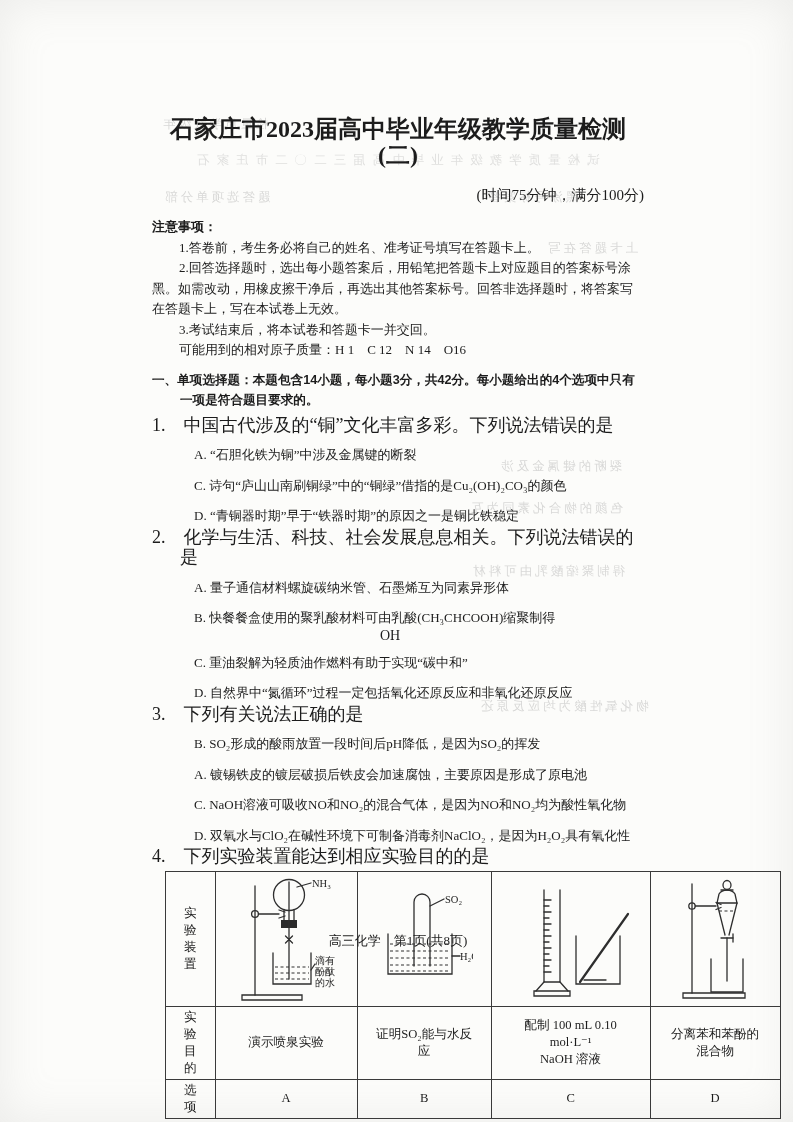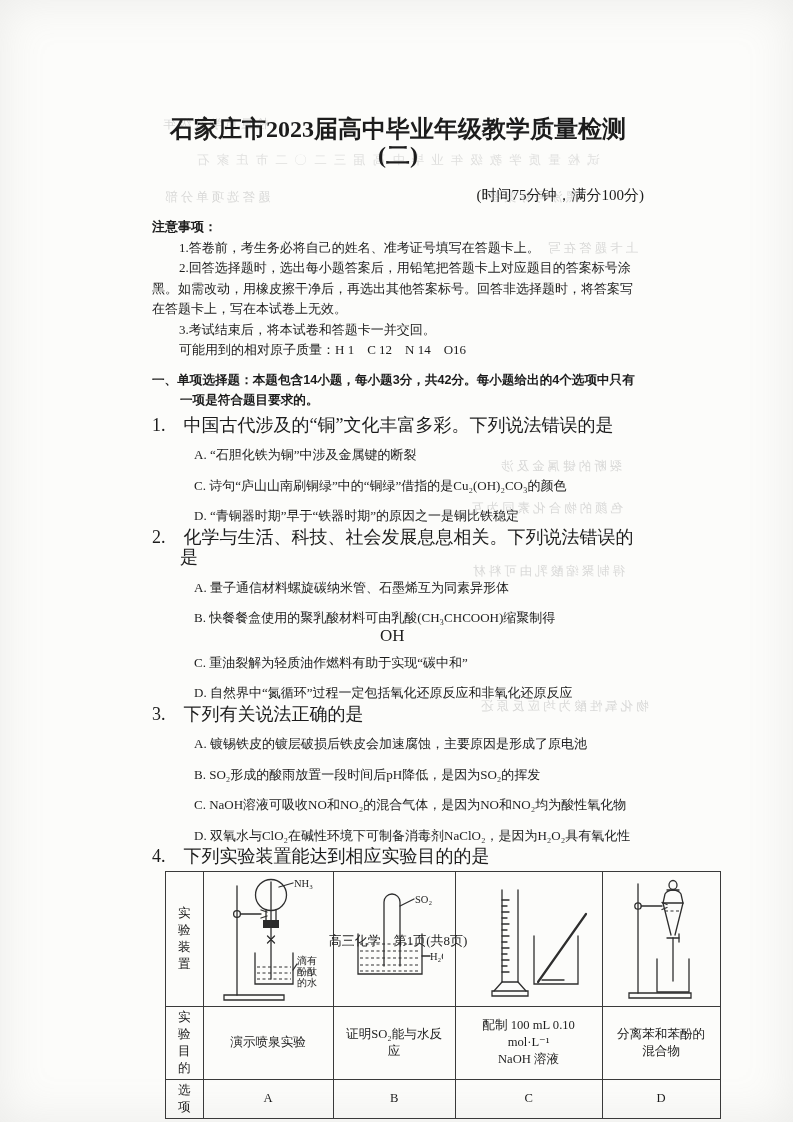--- a/index.html
+++ b/index.html
@@ -19,24 +19,24 @@
   .notice-heading{font-weight:bold;margin:0;}
   .notice-item{margin:0;text-indent:27px;}
   .atomic-line{margin:0;text-indent:27px;}
   .section-heading{
     font-family:"Liberation Sans","DejaVu Sans",sans-serif;
     font-weight:bold;font-size:12.6px;line-height:20.5px;
     margin:9px 0 4px 0;padding-left:28px;text-indent:-28px;
   }
   .question{font-size:18px;line-height:20.5px;margin:0;padding-left:28px;text-indent:-28px;}
   .option{font-size:13px;line-height:20.5px;margin:10px 0 0 42px;}
-  .sub-line{font-size:17px;line-height:14px;margin:0 0 2px 228px;}
+  .sub-line{font-size:14px;line-height:14px;margin:0 0 2px 228px;}
   .q-table{border-collapse:collapse;margin:4px 0 0 13px;table-layout:fixed;}
   .q-table td{border:1.4px solid #3a3a3a;text-align:center;vertical-align:middle;
-    font-size:12.6px;line-height:17px;padding:2px 12px;}
+    font-size:12.6px;line-height:17px;padding:2px 18px;}
   .row-label{white-space:pre-line;width:40px;}
   .pre{white-space:pre-line;}
   .col-a{width:105px}.col-b{width:97px}.col-c{width:122px}.col-d{width:93px}
   .apparatus-cell{height:130px;padding:0;}
   .apparatus-cell svg{display:block;margin:0 auto;}
   .footer{position:absolute;left:152px;top:932px;width:492px;text-align:center;
     font-size:13px;color:#222;}
   .ghost{position:absolute;transform:scaleX(-1);color:#9f9f9f;opacity:.38;
     filter:blur(.6px);font-size:12.5px;letter-spacing:3px;white-space:nowrap;pointer-events:none;}
   .g-long{letter-spacing:7px;opacity:.3;}
@@ -81,22 +81,22 @@
   <p class="option">D. “青铜器时期”早于“铁器时期”的原因之一是铜比铁稳定</p>
 
   <p class="question"><span>2.</span>　<span>化学与生活、科技、社会发展息息相关。下列说法错误的是</span></p>
   <p class="option">A. 量子通信材料螺旋碳纳米管、石墨烯互为同素异形体</p>
   <p class="option">B. 快餐餐盒使用的聚乳酸材料可由乳酸(CH₃CHCOOH)缩聚制得</p>
   <p class="sub-line">OH</p>
   <p class="option">C. 重油裂解为轻质油作燃料有助于实现“碳中和”</p>
   <p class="option">D. 自然界中“氮循环”过程一定包括氧化还原反应和非氧化还原反应</p>
 
   <p class="question"><span>3.</span>　<span>下列有关说法正确的是</span></p>
+  <p class="option">B. SO₂形成的酸雨放置一段时间后pH降低，是因为SO₂的挥发</p>
   <p class="option">A. 镀锡铁皮的镀层破损后铁皮会加速腐蚀，主要原因是形成了原电池</p>
-  <p class="option">B. SO₂形成的酸雨放置一段时间后pH降低，是因为SO₂的挥发</p>
   <p class="option">C. NaOH溶液可吸收NO和NO₂的混合气体，是因为NO和NO₂均为酸性氧化物</p>
   <p class="option">D. 双氧水与ClO₂在碱性环境下可制备消毒剂NaClO₂，是因为H₂O₂具有氧化性</p>
 
   <p class="question"><span>4.</span>　<span>下列实验装置能达到相应实验目的的是</span></p>
 
   <table class="q-table">
     <tbody>
         <tr>
       <td class="row-label">实验
 装置</td>

